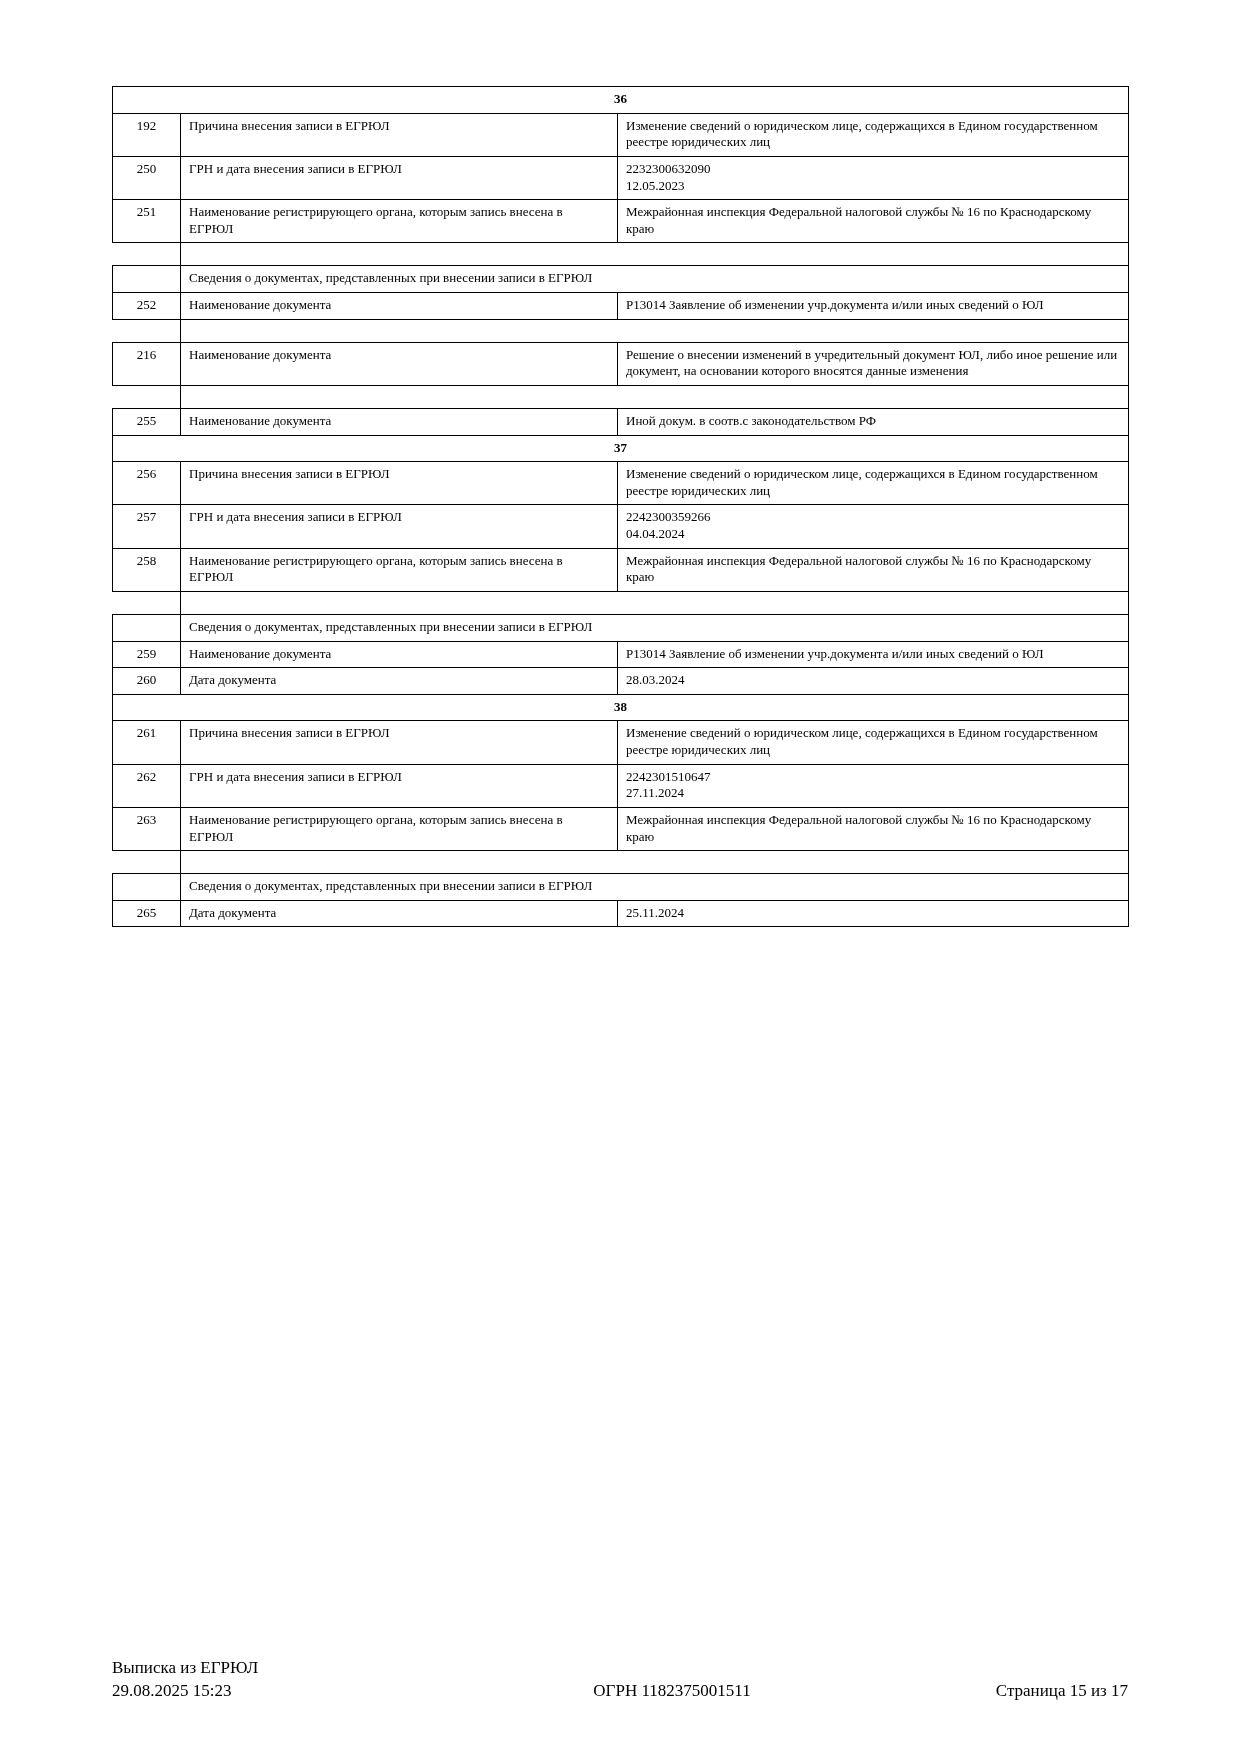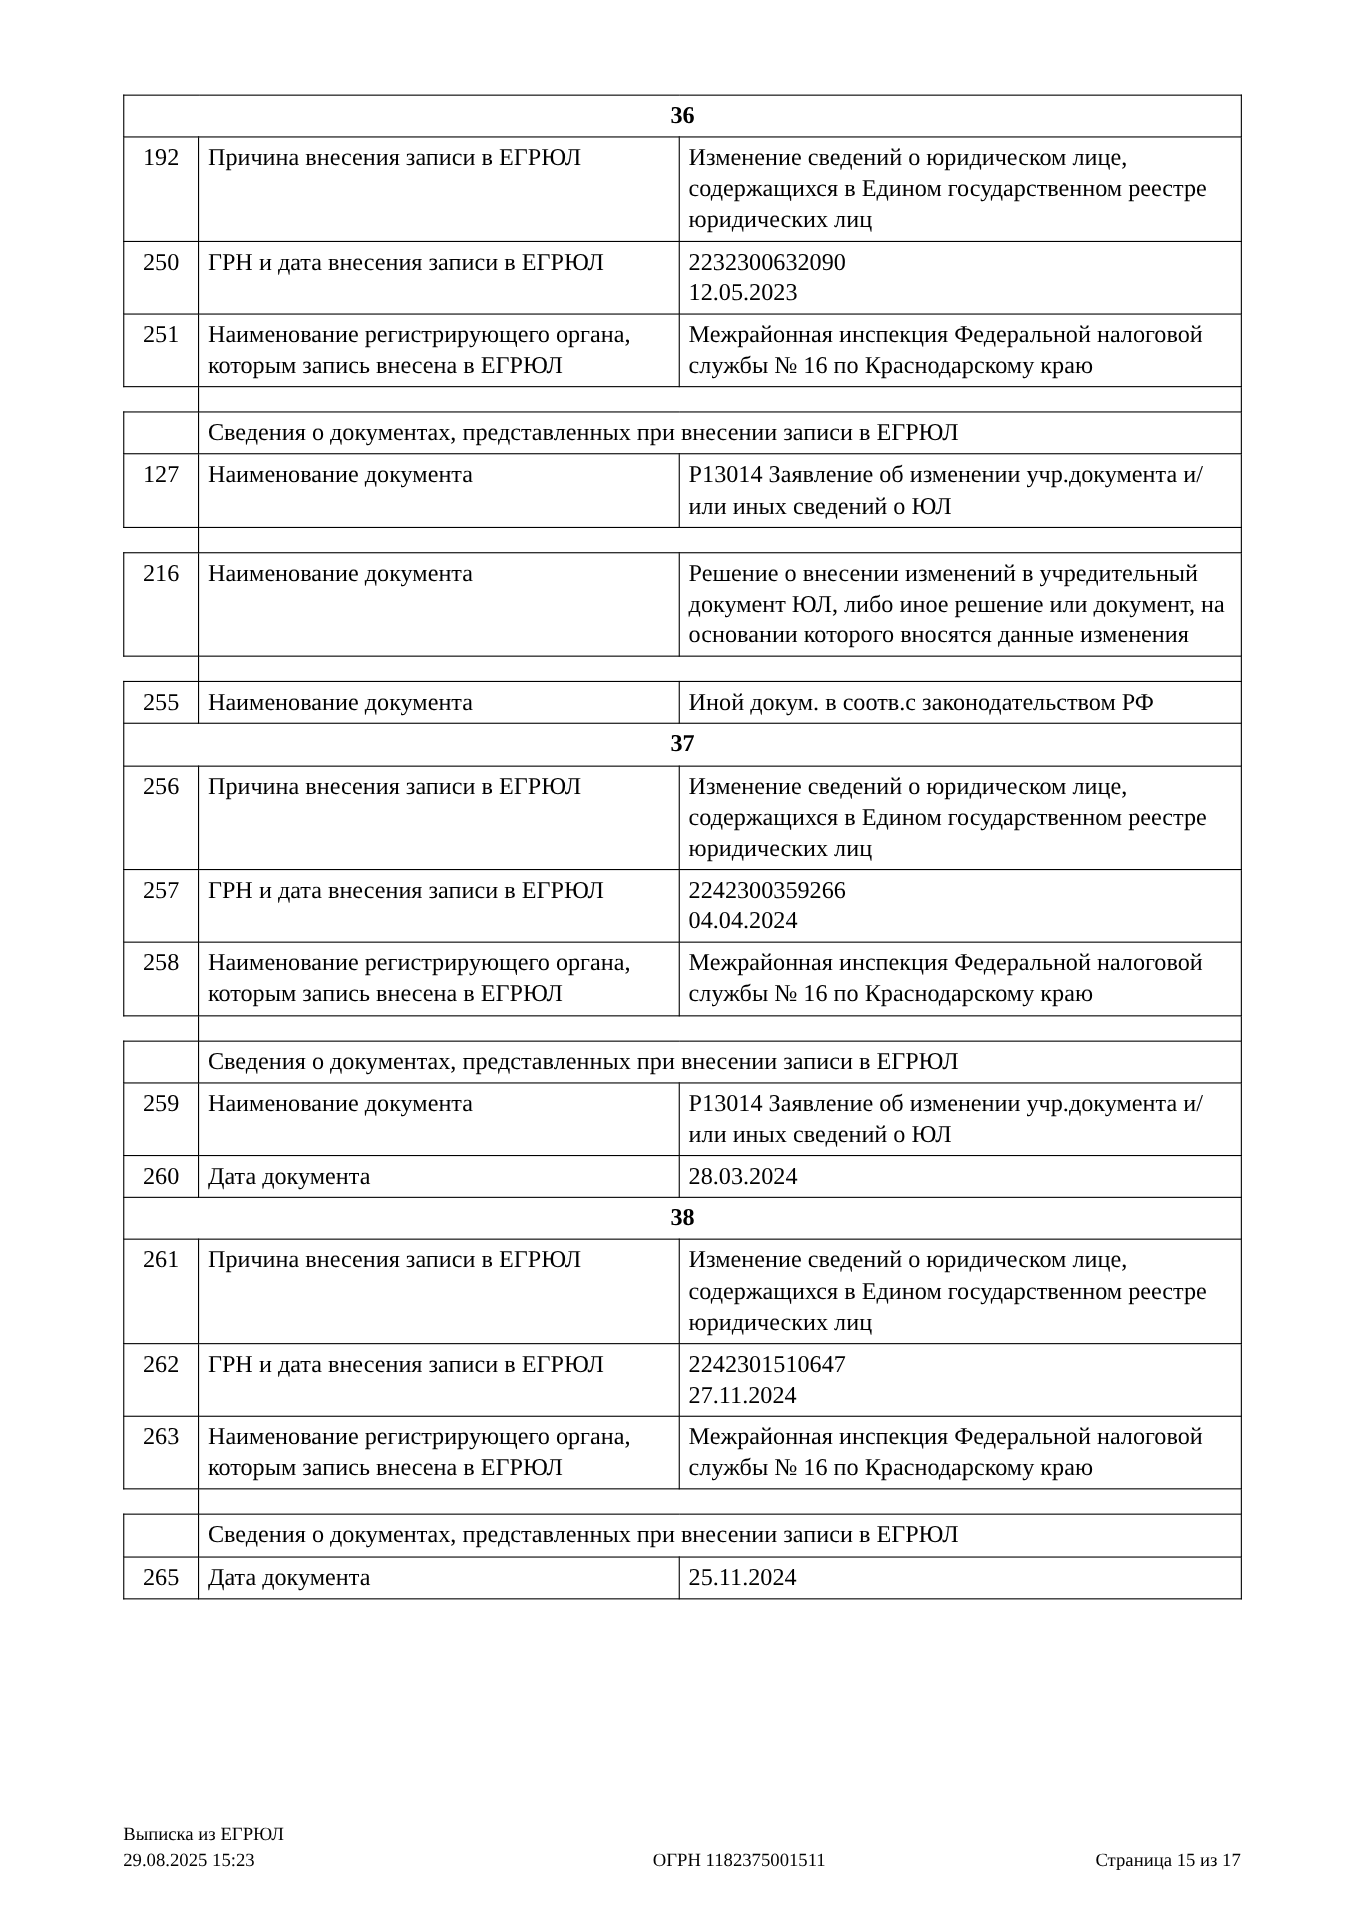--- a/index.html
+++ b/index.html
@@ -18,21 +18,21 @@
     position: relative;
     width: 1240px;
     height: 1755px;
     box-sizing: border-box;
     padding: 86px 112px 0 112px;
   }
   table.egrul {
     width: 1016px;
     border-collapse: collapse;
     table-layout: fixed;
-    font-size: 22px;
+    font-size: 13px;
     line-height: 1.28;
   }
   table.egrul td {
     border: 1px solid #000000;
     padding: 4px 8px 5px 8px;
     vertical-align: top;
   }
   col.c-num { width: 68px; }
   col.c-name { width: 437px; }
   col.c-val { width: 511px; }
@@ -114,21 +114,21 @@
         </tr>
         <tr class="spacer">
           <td class="gap"></td>
           <td colspan="2"></td>
         </tr>
         <tr>
           <td></td>
           <td colspan="2" class="subhead">Сведения о документах, представленных при внесении записи в ЕГРЮЛ</td>
         </tr>
         <tr>
-          <td class="num">127</td>
+          <td class="num">252</td>
           <td>Наименование документа</td>
           <td>
             <span class="val-line">Р13014 Заявление об изменении учр.документа и/или иных сведений о ЮЛ</span>
           </td>
         </tr>
         <tr class="spacer">
           <td class="gap"></td>
           <td colspan="2"></td>
         </tr>
         <tr>

